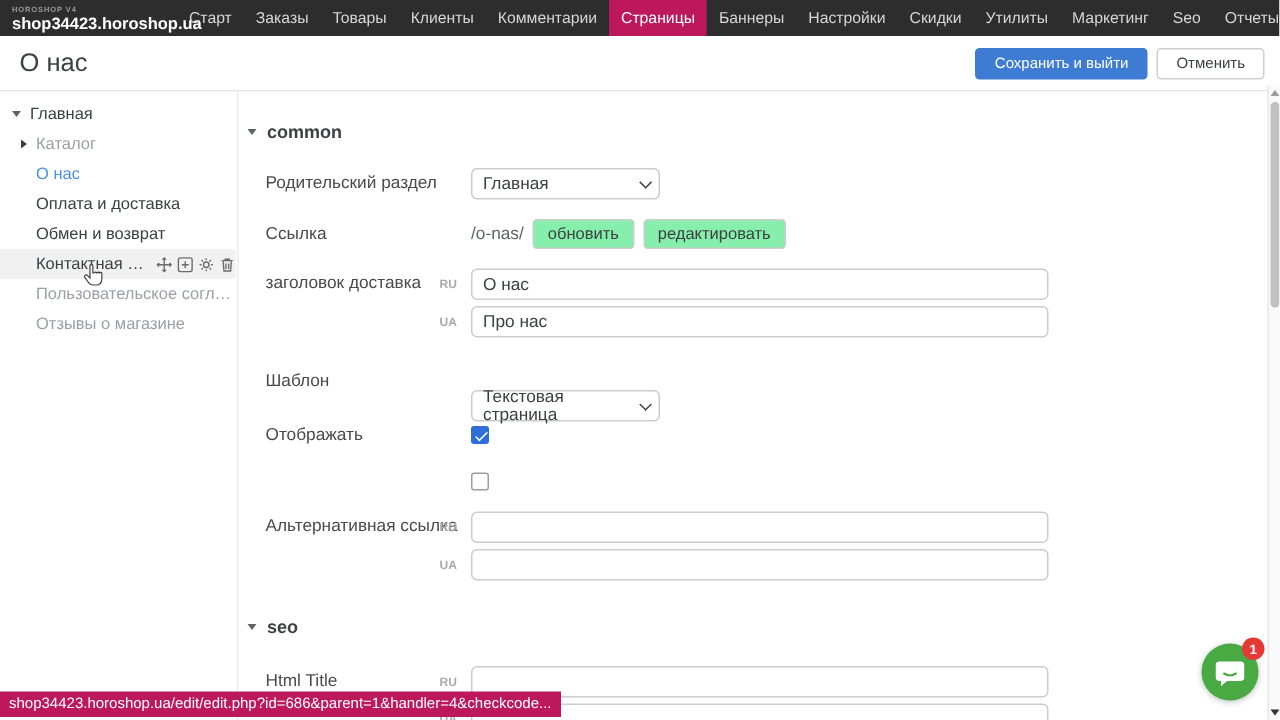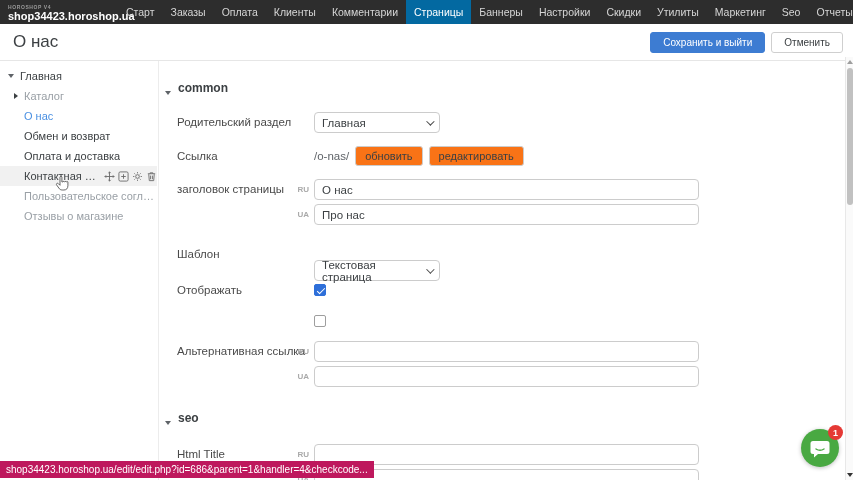--- a/index.html
+++ b/index.html
@@ -6,21 +6,21 @@
   html,body { width:853px; height:480px; overflow:hidden; }
   body { font-family:"Liberation Sans", sans-serif; background:#fff; position:relative; }
 
   
   .topnav { position:absolute; left:0; top:0; width:853px; height:24px; background:#2d2d2d; display:flex; align-items:stretch; }
   .logo { padding:2px 10px 0 8px; display:flex; flex-direction:column; justify-content:center; line-height:1; min-width:118px; }
   .logo-small { font-size:5px; letter-spacing:.6px; color:#9a9a9a; font-weight:bold; text-transform:uppercase; }
   .logo-main { font-size:11px; font-weight:bold; color:#ffffff; margin-top:1px; }
   .nav-items { display:flex; align-items:stretch; }
   .nav-item { font-size:10.5px; color:#d6d6d6; padding:0 8px; display:flex; align-items:center; cursor:pointer; white-space:nowrap; }
-  .nav-item.active { background:#0369a1; color:#fff; }
+  .nav-item.active { background:#be185d; color:#fff; }
 
   
   .headerbar { position:absolute; left:0; top:24px; width:853px; height:37px; background:#fff; border-bottom:1px solid #e6e6e6; display:flex; align-items:center; }
   .page-title { font-size:17px; color:#3c4043; padding-left:13px; }
   .header-actions { margin-left:auto; display:flex; gap:6px; padding-right:10px; }
   .btn { font-size:10px; border-radius:3px; padding:4px 12px; cursor:pointer; border:1px solid transparent; font-family:"Liberation Sans",sans-serif; }
   .btn-primary { background:#3d7cd2; border-color:#3d7cd2; color:#fff; }
   .btn-outline { background:#fff; border-color:#cfcfcf; color:#3c4043; }
 
   
@@ -33,31 +33,31 @@
   .tree-item.muted { color:#9aa0a6; }
   .tree-item.selected { color:#4a90e2; }
   .tree-item.hovered { background:#f1f1f1; color:#3c4043; }
   .caret-down { width:0; height:0; border-left:3.5px solid transparent; border-right:3.5px solid transparent; border-top:4.5px solid #5f6368; margin-right:6px; flex:0 0 auto; }
   .caret-right { width:0; height:0; border-top:3.5px solid transparent; border-bottom:3.5px solid transparent; border-left:4.5px solid #3c4043; margin-right:6px; flex:0 0 auto; }
   .row-icons { display:flex; align-items:center; gap:3px; margin-left:5px; color:#6b6b6b; }
   .row-icons svg { width:11px; height:11px; display:block; }
 
   
   .formarea { position:absolute; left:158px; top:61px; width:687px; height:419px; background:#fff; border-left:1px solid #ececec; overflow:hidden; }
-  .sect-head { position:absolute; left:6px; display:flex; align-items:flex-end; font-size:12px; font-weight:bold; color:#3c4043; cursor:pointer; }
+  .sect-head { position:absolute; left:6px; display:flex; align-items:center; font-size:12px; font-weight:bold; color:#3c4043; cursor:pointer; }
   .sect-head .caret-down { margin-right:7px; }
   .flabel { position:absolute; left:18px; font-size:11.5px; color:#4a4a4a; line-height:21px; }
   .fsub { font-size:9px; color:#b5b5b5; line-height:11px; margin-top:1px; width:150px; }
-  .lang { position:absolute; width:16px; text-align:right; font-size:8px; font-weight:bold; color:#aaa; line-height:21px; left:134px; }
+  .lang { position:absolute; width:16px; font-size:8px; font-weight:bold; color:#aaa; line-height:21px; left:134px; }
   .tinput { position:absolute; left:155px; width:385px; height:21px; border:1px solid #ccc; border-radius:4px; font-size:11.5px; color:#3c4043; padding:0 7px; font-family:"Liberation Sans",sans-serif; background:#fff; }
   .tselect { position:absolute; left:155px; width:126px; height:21px; border:1px solid #ccc; border-radius:4px; background:#fff; font-size:11.5px; color:#3c4043; display:flex; align-items:center; padding:0 7px; cursor:pointer; }
   .tselect .chev { margin-left:auto; width:6px; height:6px; border-right:1.4px solid #444; border-bottom:1.4px solid #444; transform:rotate(45deg) translateY(-2px); }
   .linkrow { position:absolute; left:155px; display:flex; align-items:center; gap:6px; }
   .linkpath { font-size:11.5px; color:#5f6368; }
-  .btn-small { font-size:11px; color:#3c4043; background:#f97316; border:1px solid #ccc; border-radius:3px; padding:3px 9px; cursor:pointer; font-family:"Liberation Sans",sans-serif; }
+  .btn-small { font-size:11px; color:#3c4043; background:#86efac; border:1px solid #ccc; border-radius:3px; padding:3px 9px; cursor:pointer; font-family:"Liberation Sans",sans-serif; }
   .checkbox { position:absolute; left:155px; width:12px; height:12px; border:1px solid #9e9e9e; border-radius:2px; background:#fff; cursor:pointer; }
   .checkbox.checked { background:#2e6fd9; border-color:#2e6fd9; }
   .checkbox.checked::after { content:""; position:absolute; left:3.5px; top:0.5px; width:3px; height:7px; border-right:1.6px solid #fff; border-bottom:1.6px solid #fff; transform:rotate(45deg); }
 
   
   .statusbar { position:absolute; left:0; bottom:2px; background:#be185d; color:#fff; font-size:10px; padding:3px 6px; white-space:nowrap; z-index:30; }
   .chatwidget { position:absolute; right:14px; bottom:13px; width:38px; height:38px; border-radius:50%; background:#49a942; z-index:25; cursor:pointer; box-shadow:0 1px 4px rgba(0,0,0,.25); }
   .chatwidget svg { position:absolute; left:8px; top:9px; width:22px; height:22px; }
   .chatbadge { position:absolute; right:-4px; top:-4px; min-width:15px; height:15px; border-radius:8px; background:#e53935; color:#fff; font-size:9px; font-weight:bold; display:flex; align-items:center; justify-content:center; }
   .scrollbar { position:absolute; right:0; top:57px; width:8px; bottom:0; background:#fafafa; border-left:1px solid #e8e8e8; z-index:20; }
@@ -70,21 +70,21 @@
 <body>
 
 <div class="topnav">
   <div class="logo">
     <span class="logo-small">HOROSHOP V4</span>
     <span class="logo-main">shop34423.horoshop.ua</span>
   </div>
   <div class="nav-items">
     <div class="nav-item">Старт</div>
     <div class="nav-item">Заказы</div>
-    <div class="nav-item">Оплата</div>
+    <div class="nav-item">Товары</div>
     <div class="nav-item">Клиенты</div>
     <div class="nav-item">Комментарии</div>
     <div class="nav-item active">Страницы</div>
     <div class="nav-item">Баннеры</div>
     <div class="nav-item">Настройки</div>
     <div class="nav-item">Скидки</div>
     <div class="nav-item">Утилиты</div>
     <div class="nav-item">Маркетинг</div>
     <div class="nav-item">Seo</div>
     <div class="nav-item">Отчеты</div>
@@ -106,24 +106,24 @@
     <span class="lbl">Главная</span>
   </div>
   <div class="tree-item lvl1 hascaret muted">
     <span class="caret-right"></span>
     <span class="lbl">Каталог</span>
   </div>
   <div class="tree-item lvl1 selected">
     <span class="lbl">О нас</span>
   </div>
   <div class="tree-item lvl1">
+    <span class="lbl">Оплата и доставка</span>
+  </div>
+  <div class="tree-item lvl1">
     <span class="lbl">Обмен и возврат</span>
-  </div>
-  <div class="tree-item lvl1">
-    <span class="lbl">Оплата и доставка</span>
   </div>
   <div class="tree-item lvl1 hovered">
     <span class="lbl">Контактная инфор</span>
     <span class="row-icons">
       <svg viewBox="0 0 12 12" fill="none" stroke="currentColor" stroke-width="1">
         <path d="M6 1 V11 M1 6 H11"></path>
           <path d="M4.7 2.3 L6 1 L7.3 2.3 M4.7 9.7 L6 11 L7.3 9.7 M2.3 4.7 L1 6 L2.3 7.3 M9.7 4.7 L11 6 L9.7 7.3"></path>
       </svg>
       <svg viewBox="0 0 12 12" fill="none" stroke="currentColor" stroke-width="1">
         <rect x="1" y="1" width="10" height="10" rx="1.5"></rect>
@@ -165,21 +165,21 @@
     <span class="chev"></span>
   </div>
 
   <div class="flabel" style="top:85px;">Ссылка</div>
   <div class="linkrow" style="top:85px;justify-content:center;">
     <span class="linkpath">/o-nas/</span>
     <button class="btn-small">обновить</button>
     <button class="btn-small">редактировать</button>
   </div>
 
-  <div class="flabel" style="top:118px;">заголовок страницы</div>
+  <div class="flabel" style="top:118px;">заголовок доставка</div>
   <span class="lang" style="top:118px;">RU</span>
   <input class="tinput" style="top: 118px;" value="О нас">
   <span class="lang" style="top:143px;">UA</span>
   <input class="tinput" style="top: 143px;" value="Про нас">
 
   <div class="flabel" style="top:183px;">Шаблон</div>
   <div class="tselect" style="top:199px;">
     <span>Текстовая страница</span>
     <span class="chev"></span>
   </div>

